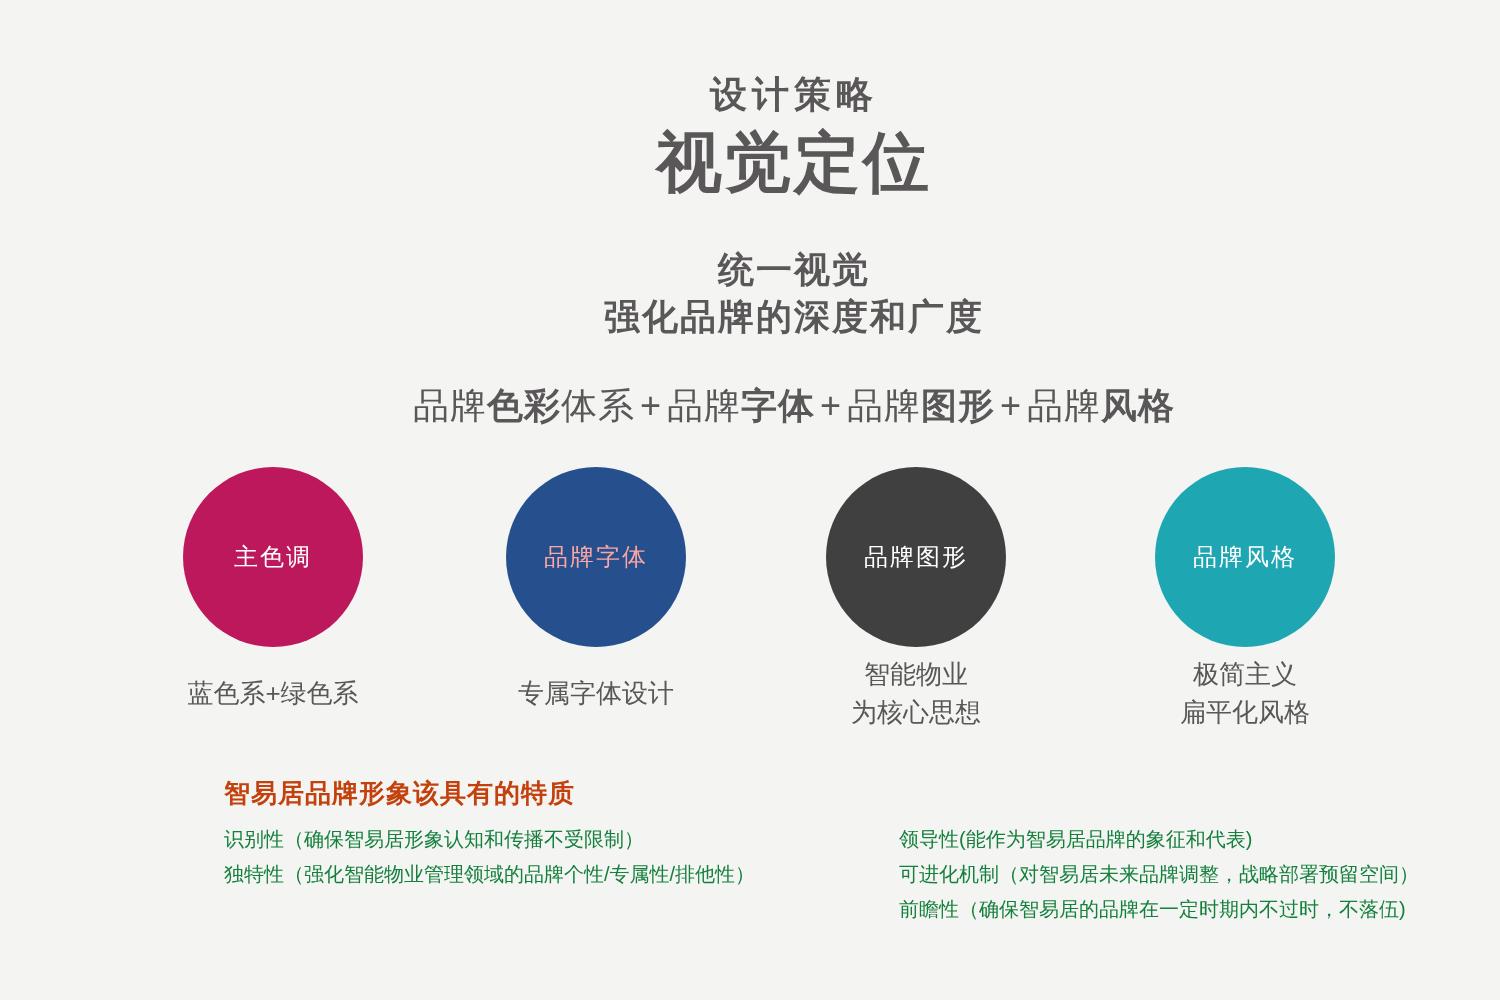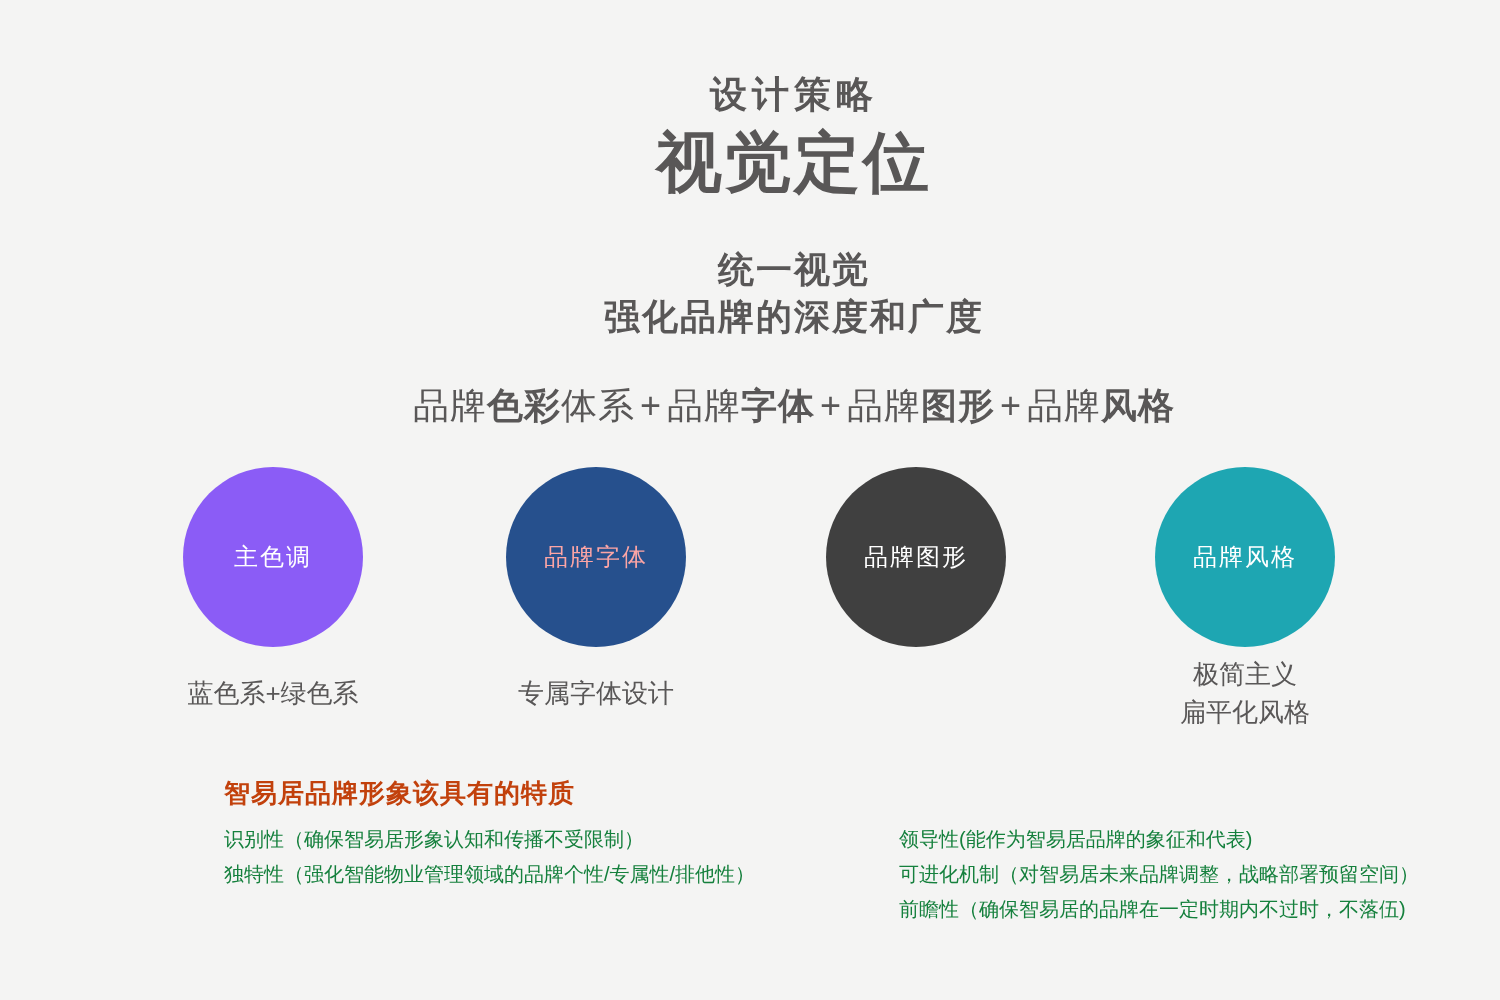--- a/index.html
+++ b/index.html
@@ -100,38 +100,42 @@
 
 <div class="abs centered kicker">设计策略</div>
 <div class="abs centered title">视觉定位</div>
 
 <div class="abs centered s1">统一视觉</div>
 <div class="abs centered s2">强化品牌的深度和广度</div>
 <div class="abs centered formula"><span>品牌</span><span class="bold">色彩</span><span>体系</span><span class="plus">+</span><span>品牌</span><span class="bold">字体</span><span class="plus">+</span><span>品牌</span><span class="bold">图形</span><span class="plus">+</span><span>品牌</span><span class="bold">风格</span></div>
 
 <div id="pillars">
     <div class="pillar pillar1">
-      <div class="circle" style="background: #8b5cf6;">
+      <div class="circle" style="background: #be185d;">
         <div class="circle-label" style="color: rgb(255, 255, 255);">主色调</div>
       </div>
       <div class="caption">
         <div>蓝色系+绿色系</div>
       </div>
     </div>
     <div class="pillar pillar2">
       <div class="circle" style="background: rgb(38, 80, 141);">
         <div class="circle-label" style="color: #fca5a5;">品牌字体</div>
       </div>
       <div class="caption">
         <div>专属字体设计</div>
       </div>
     </div>
     <div class="pillar pillar3">
       <div class="circle" style="background: #404040;">
         <div class="circle-label" style="color: rgb(255, 255, 255);">品牌图形</div>
+      </div>
+      <div class="caption">
+        <div>智能物业</div>
+        <div>为核心思想</div>
       </div>
     </div>
     <div class="pillar pillar4">
       <div class="circle" style="background: rgb(30, 166, 178);">
         <div class="circle-label" style="color: rgb(255, 255, 255); text-align: right;">品牌风格</div>
       </div>
       <div class="caption">
         <div>极简主义</div>
         <div>扁平化风格</div>
       </div>

